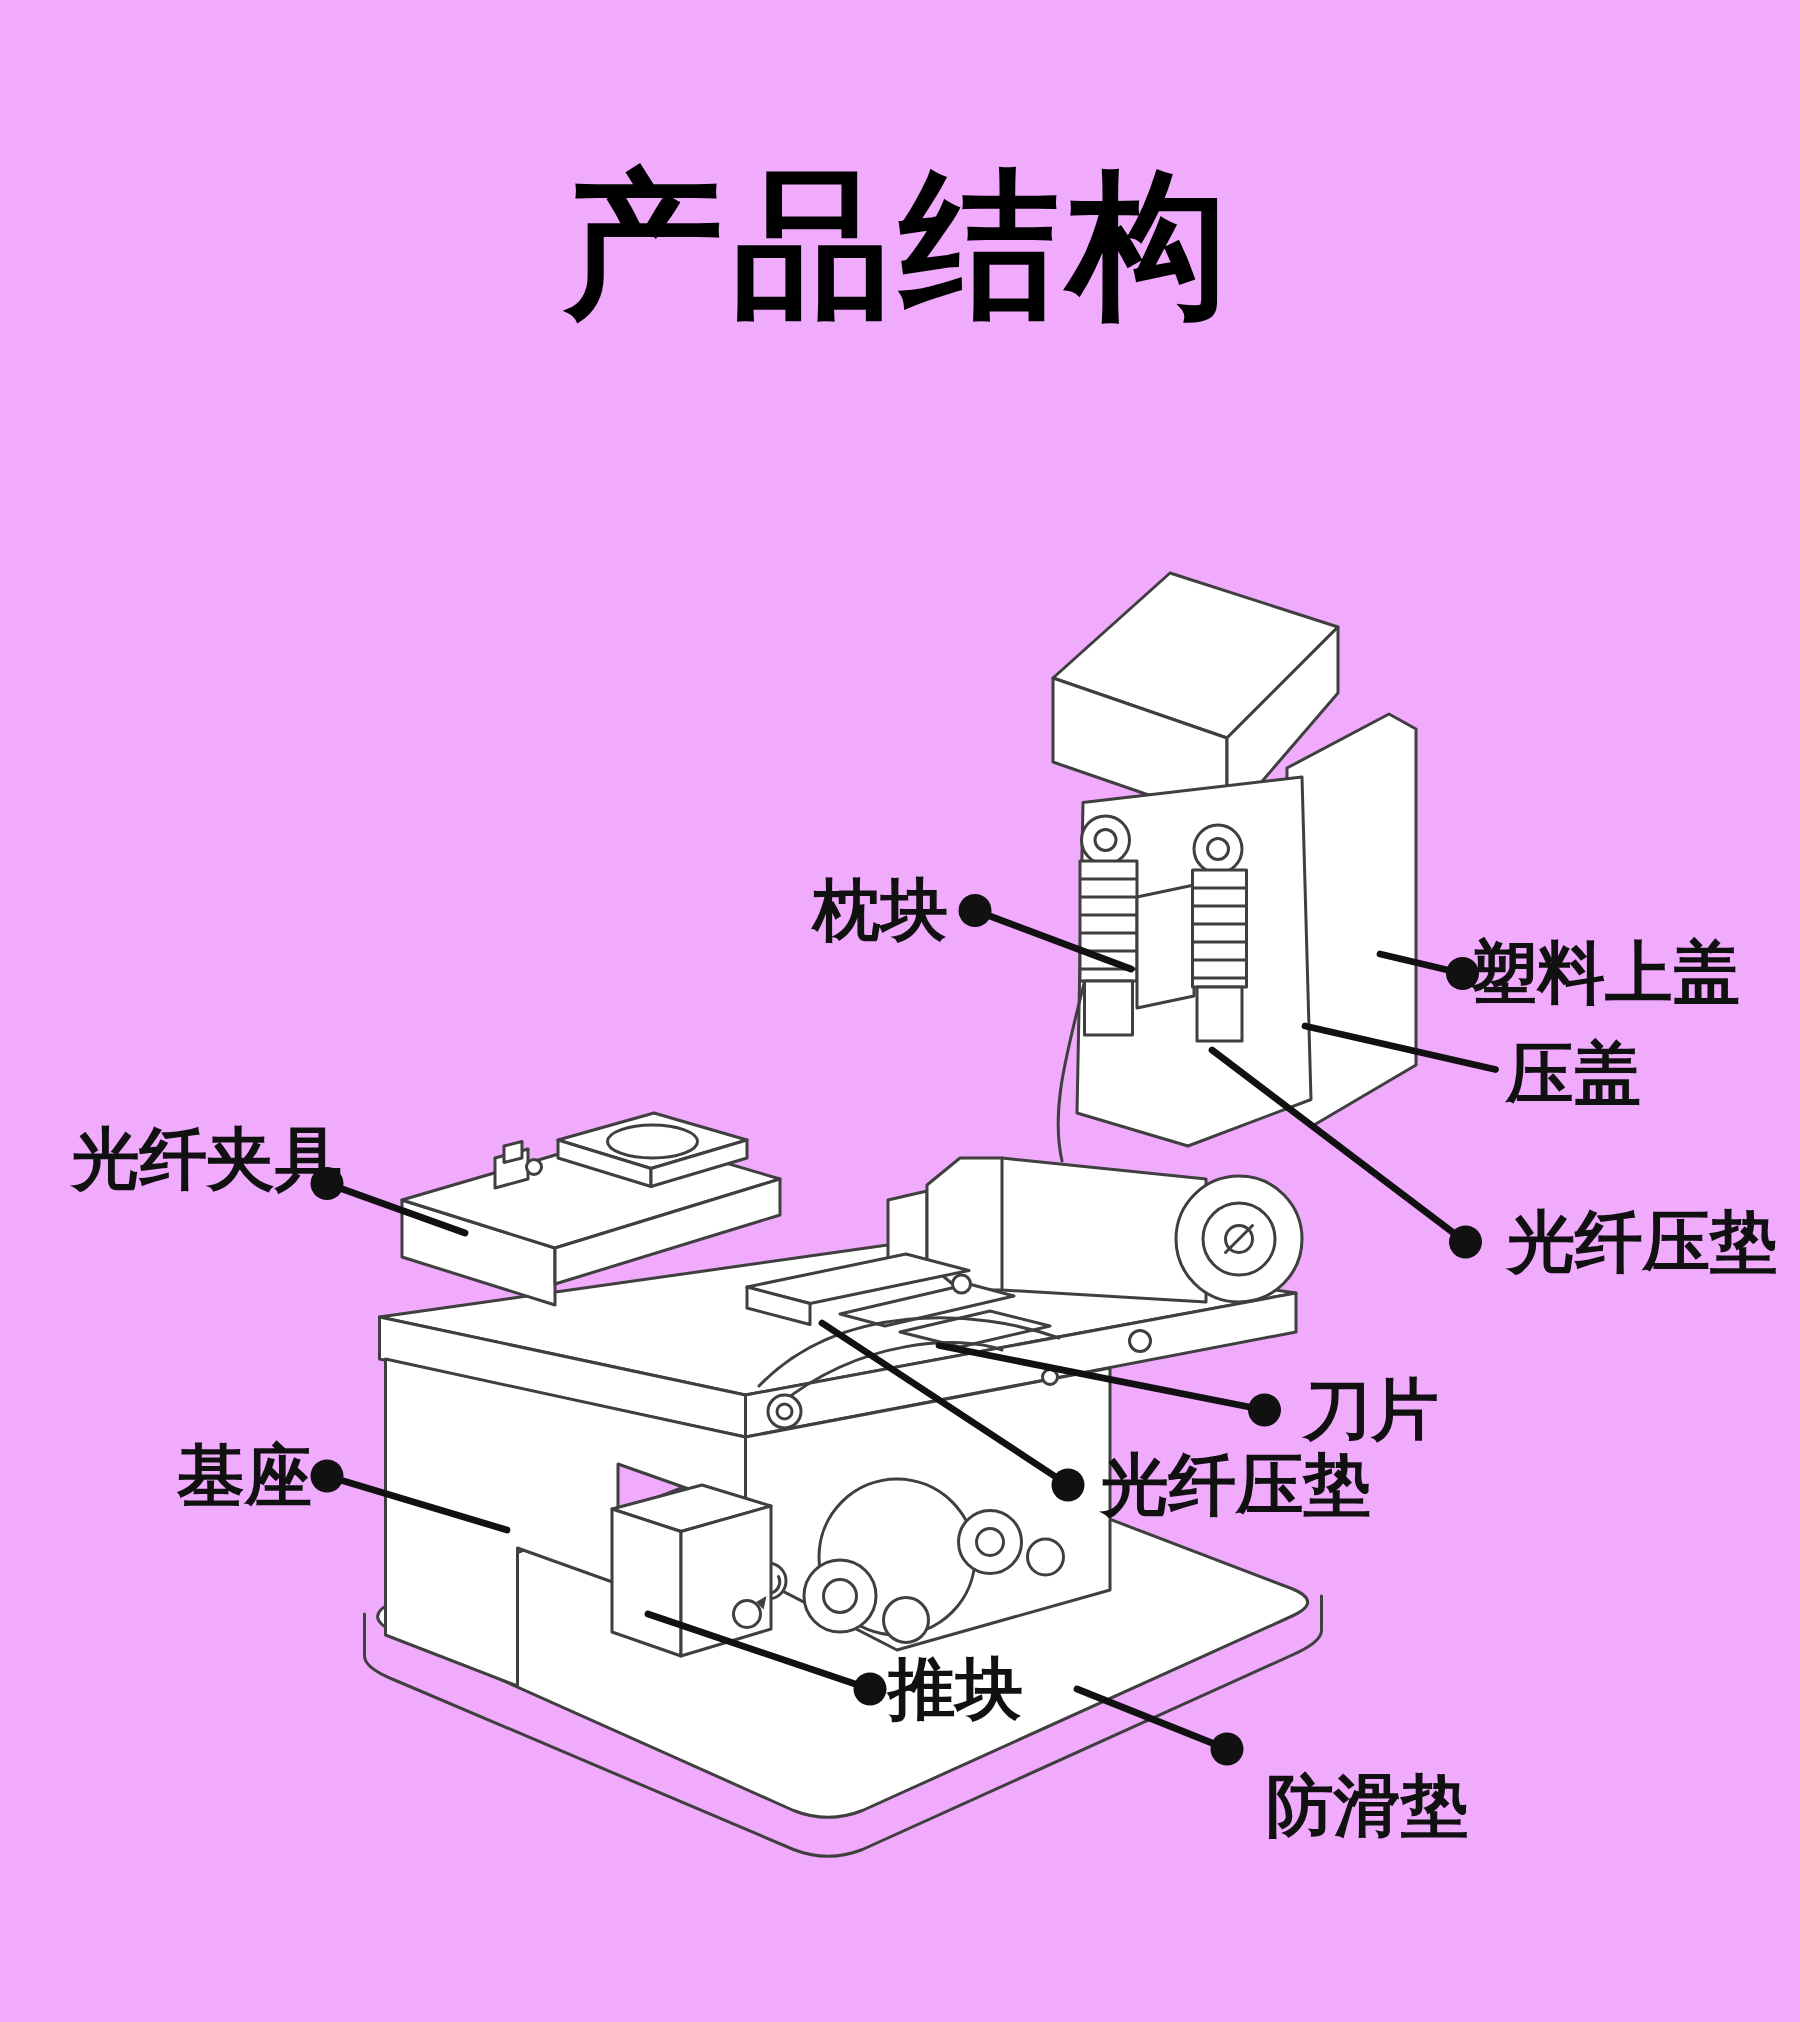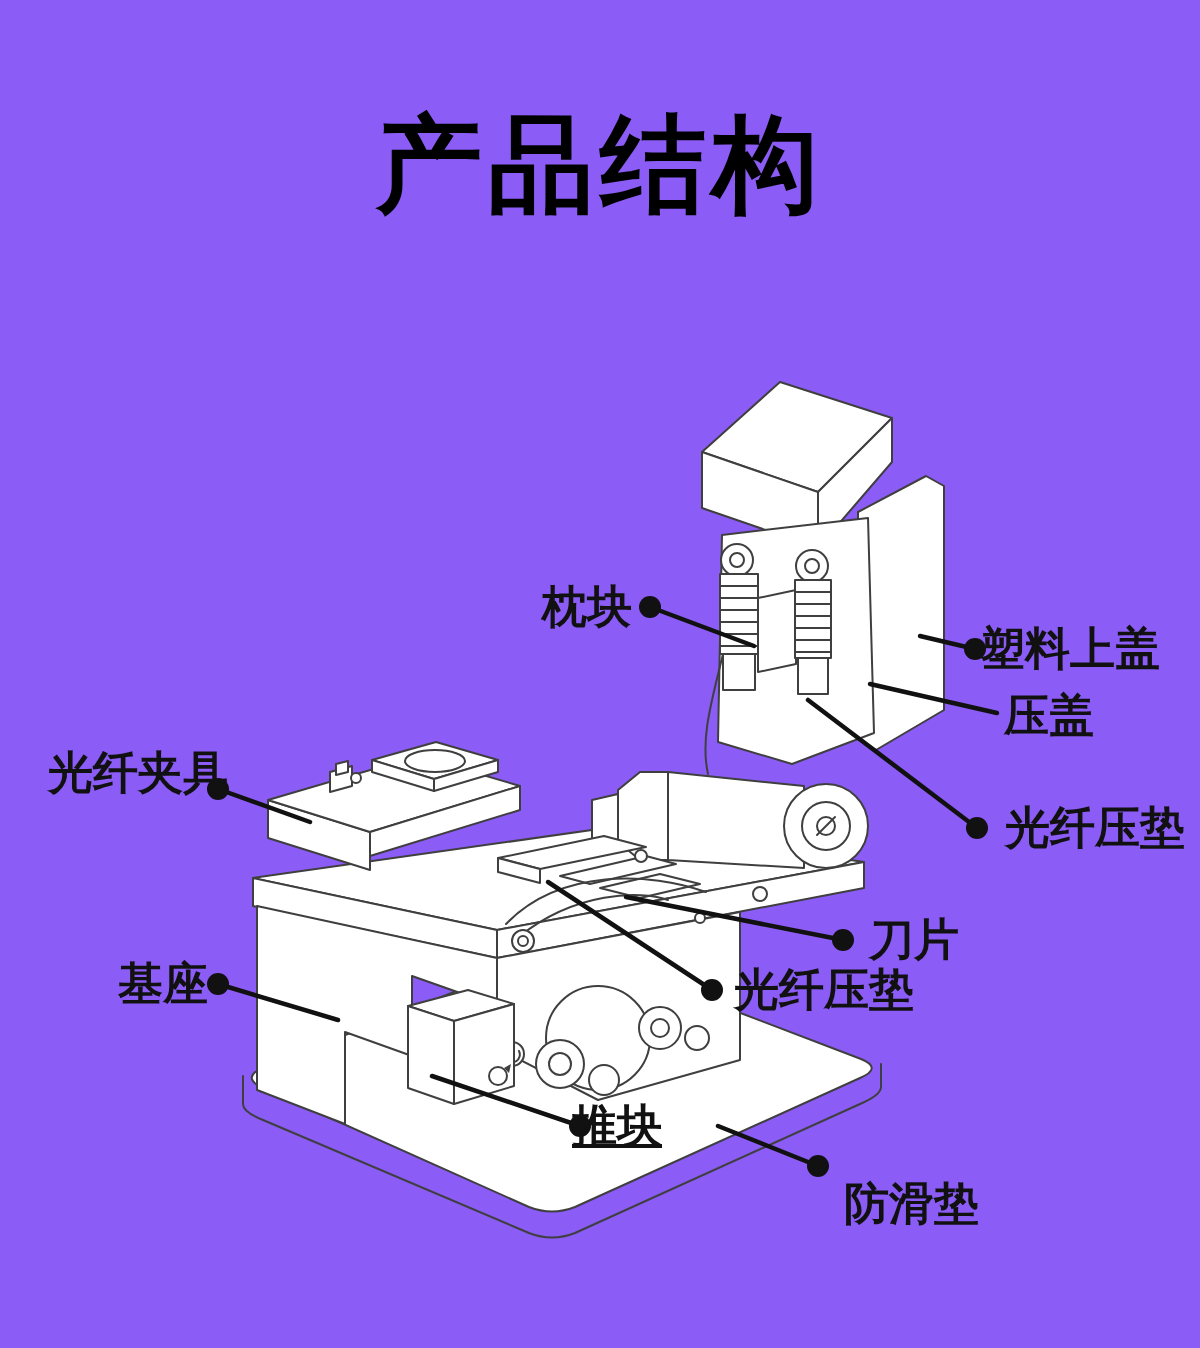--- a/index.html
+++ b/index.html
@@ -2,21 +2,21 @@
 <html><head>
 <meta charset="utf-8">
 <style>
   * { margin: 0; padding: 0; box-sizing: border-box; }
   html, body { background: #ffffff; }
   body { font-family: "Liberation Sans", sans-serif; color: #111; }
   .stage {
     position: relative;
     width: 1200px;
     height: 1348px;
-    background: #8b5cf6;
+    background: #f0abfc;
     overflow: hidden;
   }
   .title {
     position: absolute;
     top: 98px;
     left: 0;
     width: 1200px;
     text-align: center;
     font-size: 106px;
     line-height: 1.25;
@@ -190,16 +190,16 @@
   </svg>
 
   <div class="label r" style="left:490px;  top:588px;  width:142px;">枕块</div>
   <div class="label" style="left:980px; top:630px;">塑料上盖</div>
   <div class="label" style="left:1004px; top:697px;">压盖</div>
   <div class="label" style="left:1005px; top:809px;">光纤压垫</div>
   <div class="label r" style="left:48px;   top:754px;  width:142px;">光纤夹具</div>
   <div class="label" style="left:869px;  top:921px;">刀片</div>
   <div class="label" style="left:734px;  top:971px;">光纤压垫</div>
   <div class="label r" style="left:118px;  top:965px;  width:72px;text-align:center;">基座</div>
-  <div class="label" style="left:572px;  top:1107px;text-decoration:underline;">推块</div>
+  <div class="label" style="left:592px;  top:1107px;">推块</div>
   <div class="label" style="left:844px;  top:1147px;margin-top:38px;">防滑垫</div>
 
 </div>
 
 </body></html>

